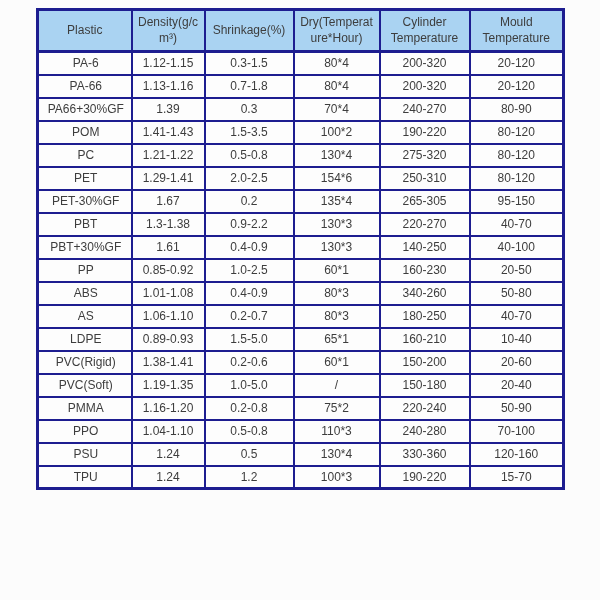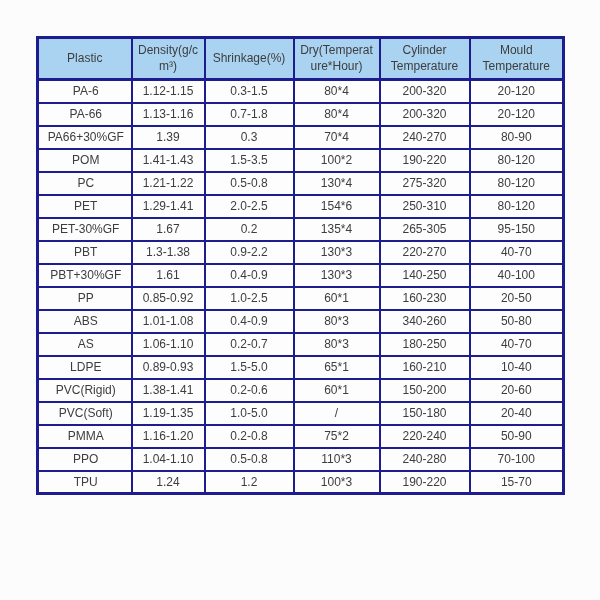--- a/index.html
+++ b/index.html
@@ -17,21 +17,20 @@
     font-family:"Liberation Sans", sans-serif;
     overflow:hidden;
   }
   .page{ position:relative; width:600px; height:600px; }
   table.props{
     position:absolute; left:36px; top:8px;
     width:526px;
     border-collapse:collapse;
     table-layout:fixed;
     border:3px solid var(--border);
-    margin-top:28px;
   }
   table.props th, table.props td{
     border:2px solid var(--border);
     color:var(--text);
     font-size:12px;
     overflow:hidden;
   }
   table.props thead th{
     background:var(--header-bg);
     height:42px;
@@ -214,20 +213,28 @@
         </tr>
         <tr>
           <td class="col-plastic">PPO</td>
           <td class="col-density">1.04-1.10</td>
           <td class="col-shrinkage">0.5-0.8</td>
           <td class="col-dry">110*3</td>
           <td class="col-cylinder">240-280</td>
           <td class="col-mould">70-100</td>
         </tr>
         <tr>
+          <td class="col-plastic">PSU</td>
+          <td class="col-density">1.24</td>
+          <td class="col-shrinkage">0.5</td>
+          <td class="col-dry">130*4</td>
+          <td class="col-cylinder">330-360</td>
+          <td class="col-mould">120-160</td>
+        </tr>
+        <tr>
           <td class="col-plastic">TPU</td>
           <td class="col-density">1.24</td>
           <td class="col-shrinkage">1.2</td>
           <td class="col-dry">100*3</td>
           <td class="col-cylinder">190-220</td>
           <td class="col-mould">15-70</td>
         </tr>
       </tbody>
   </table>
 </div>

